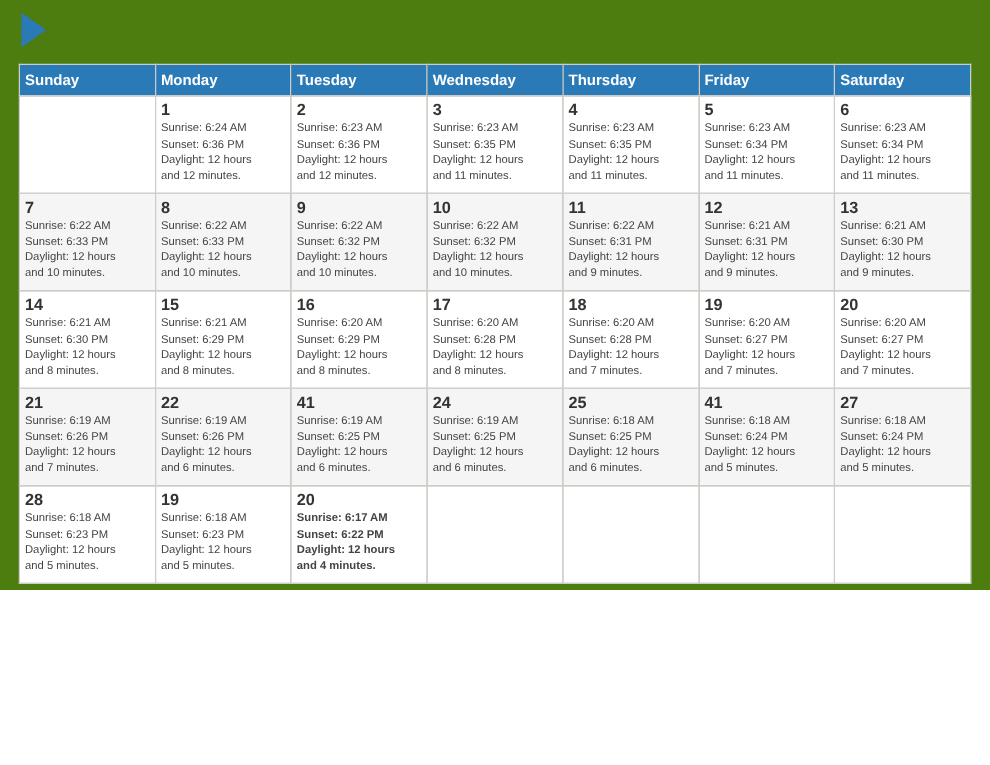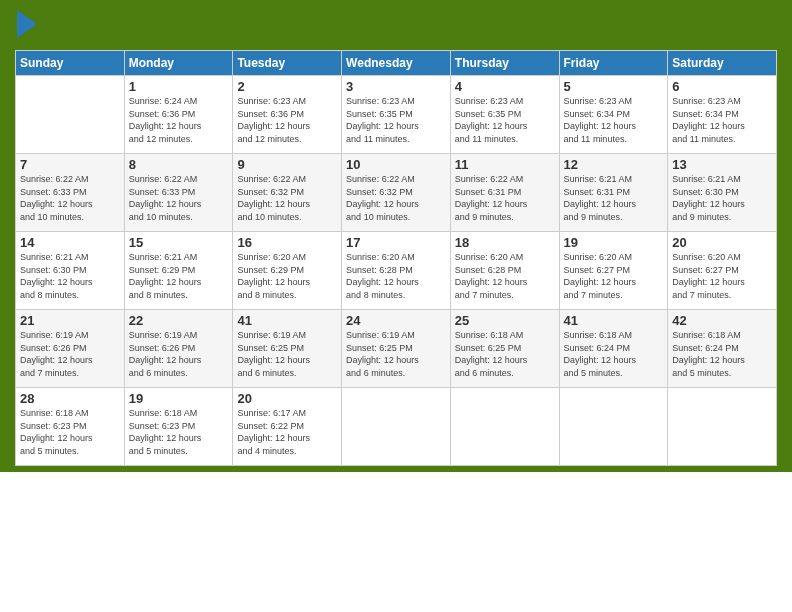--- a/index.html
+++ b/index.html
@@ -322,21 +322,21 @@
 and 6 minutes.</div>
           </td>
           <td>
             <span class="day-number">41</span>
             <div class="day-info" style="white-space: pre-line;">Sunrise: 6:18 AM
 Sunset: 6:24 PM
 Daylight: 12 hours
 and 5 minutes.</div>
           </td>
           <td>
-            <span class="day-number">42</span>
+            <span class="day-number">27</span>
             <div class="day-info" style="white-space: pre-line;">Sunrise: 6:18 AM
 Sunset: 6:24 PM
 Daylight: 12 hours
 and 5 minutes.</div>
           </td>
         </tr>
         <tr>
           <td>
             <span class="day-number">28</span>
             <div class="day-info" style="white-space: pre-line;">Sunrise: 6:18 AM
@@ -346,21 +346,21 @@
           </td>
           <td>
             <span class="day-number">19</span>
             <div class="day-info" style="white-space: pre-line;">Sunrise: 6:18 AM
 Sunset: 6:23 PM
 Daylight: 12 hours
 and 5 minutes.</div>
           </td>
           <td>
             <span class="day-number">20</span>
-            <div class="day-info" style="white-space: pre-line;">Sunrise: 6:17 AM
+            <div class="day-info" style="white-space: pre-line; font-weight: bold;">Sunrise: 6:17 AM
 Sunset: 6:22 PM
 Daylight: 12 hours
 and 4 minutes.</div>
           </td>
           <td class="empty-cell"></td>
           <td class="empty-cell"></td>
           <td class="empty-cell"></td>
           <td class="empty-cell"></td>
         </tr>
       </tbody>

